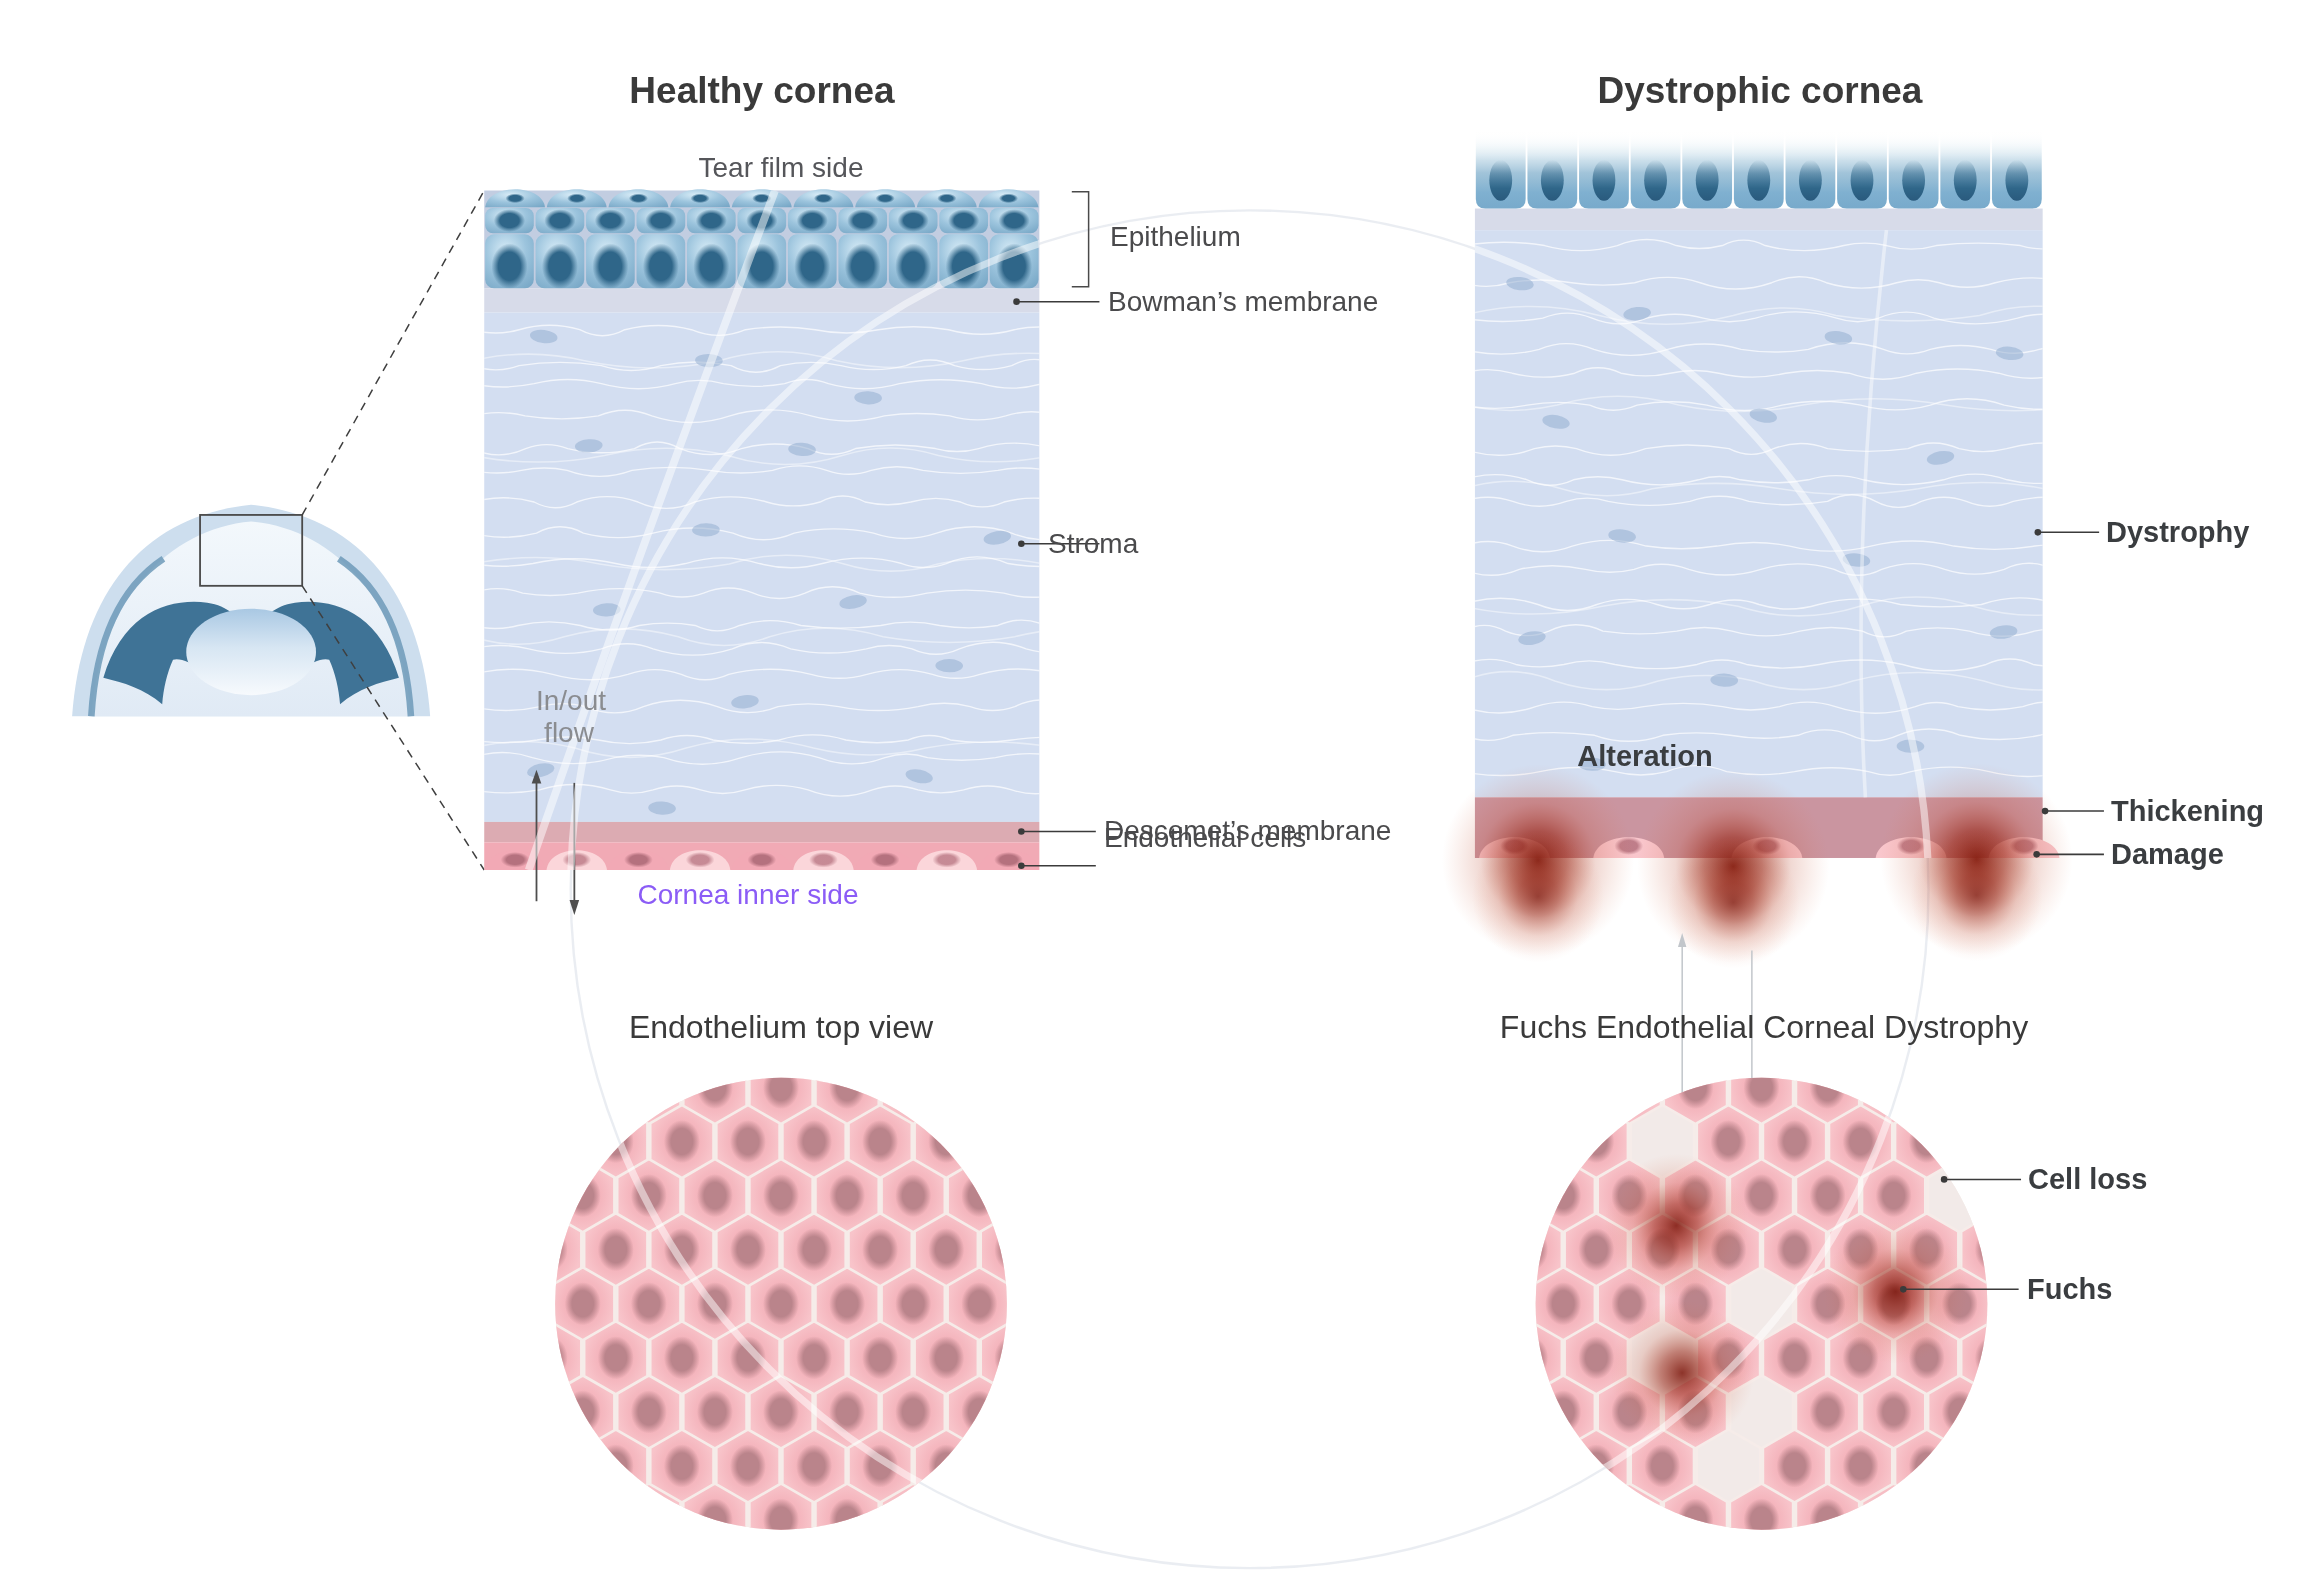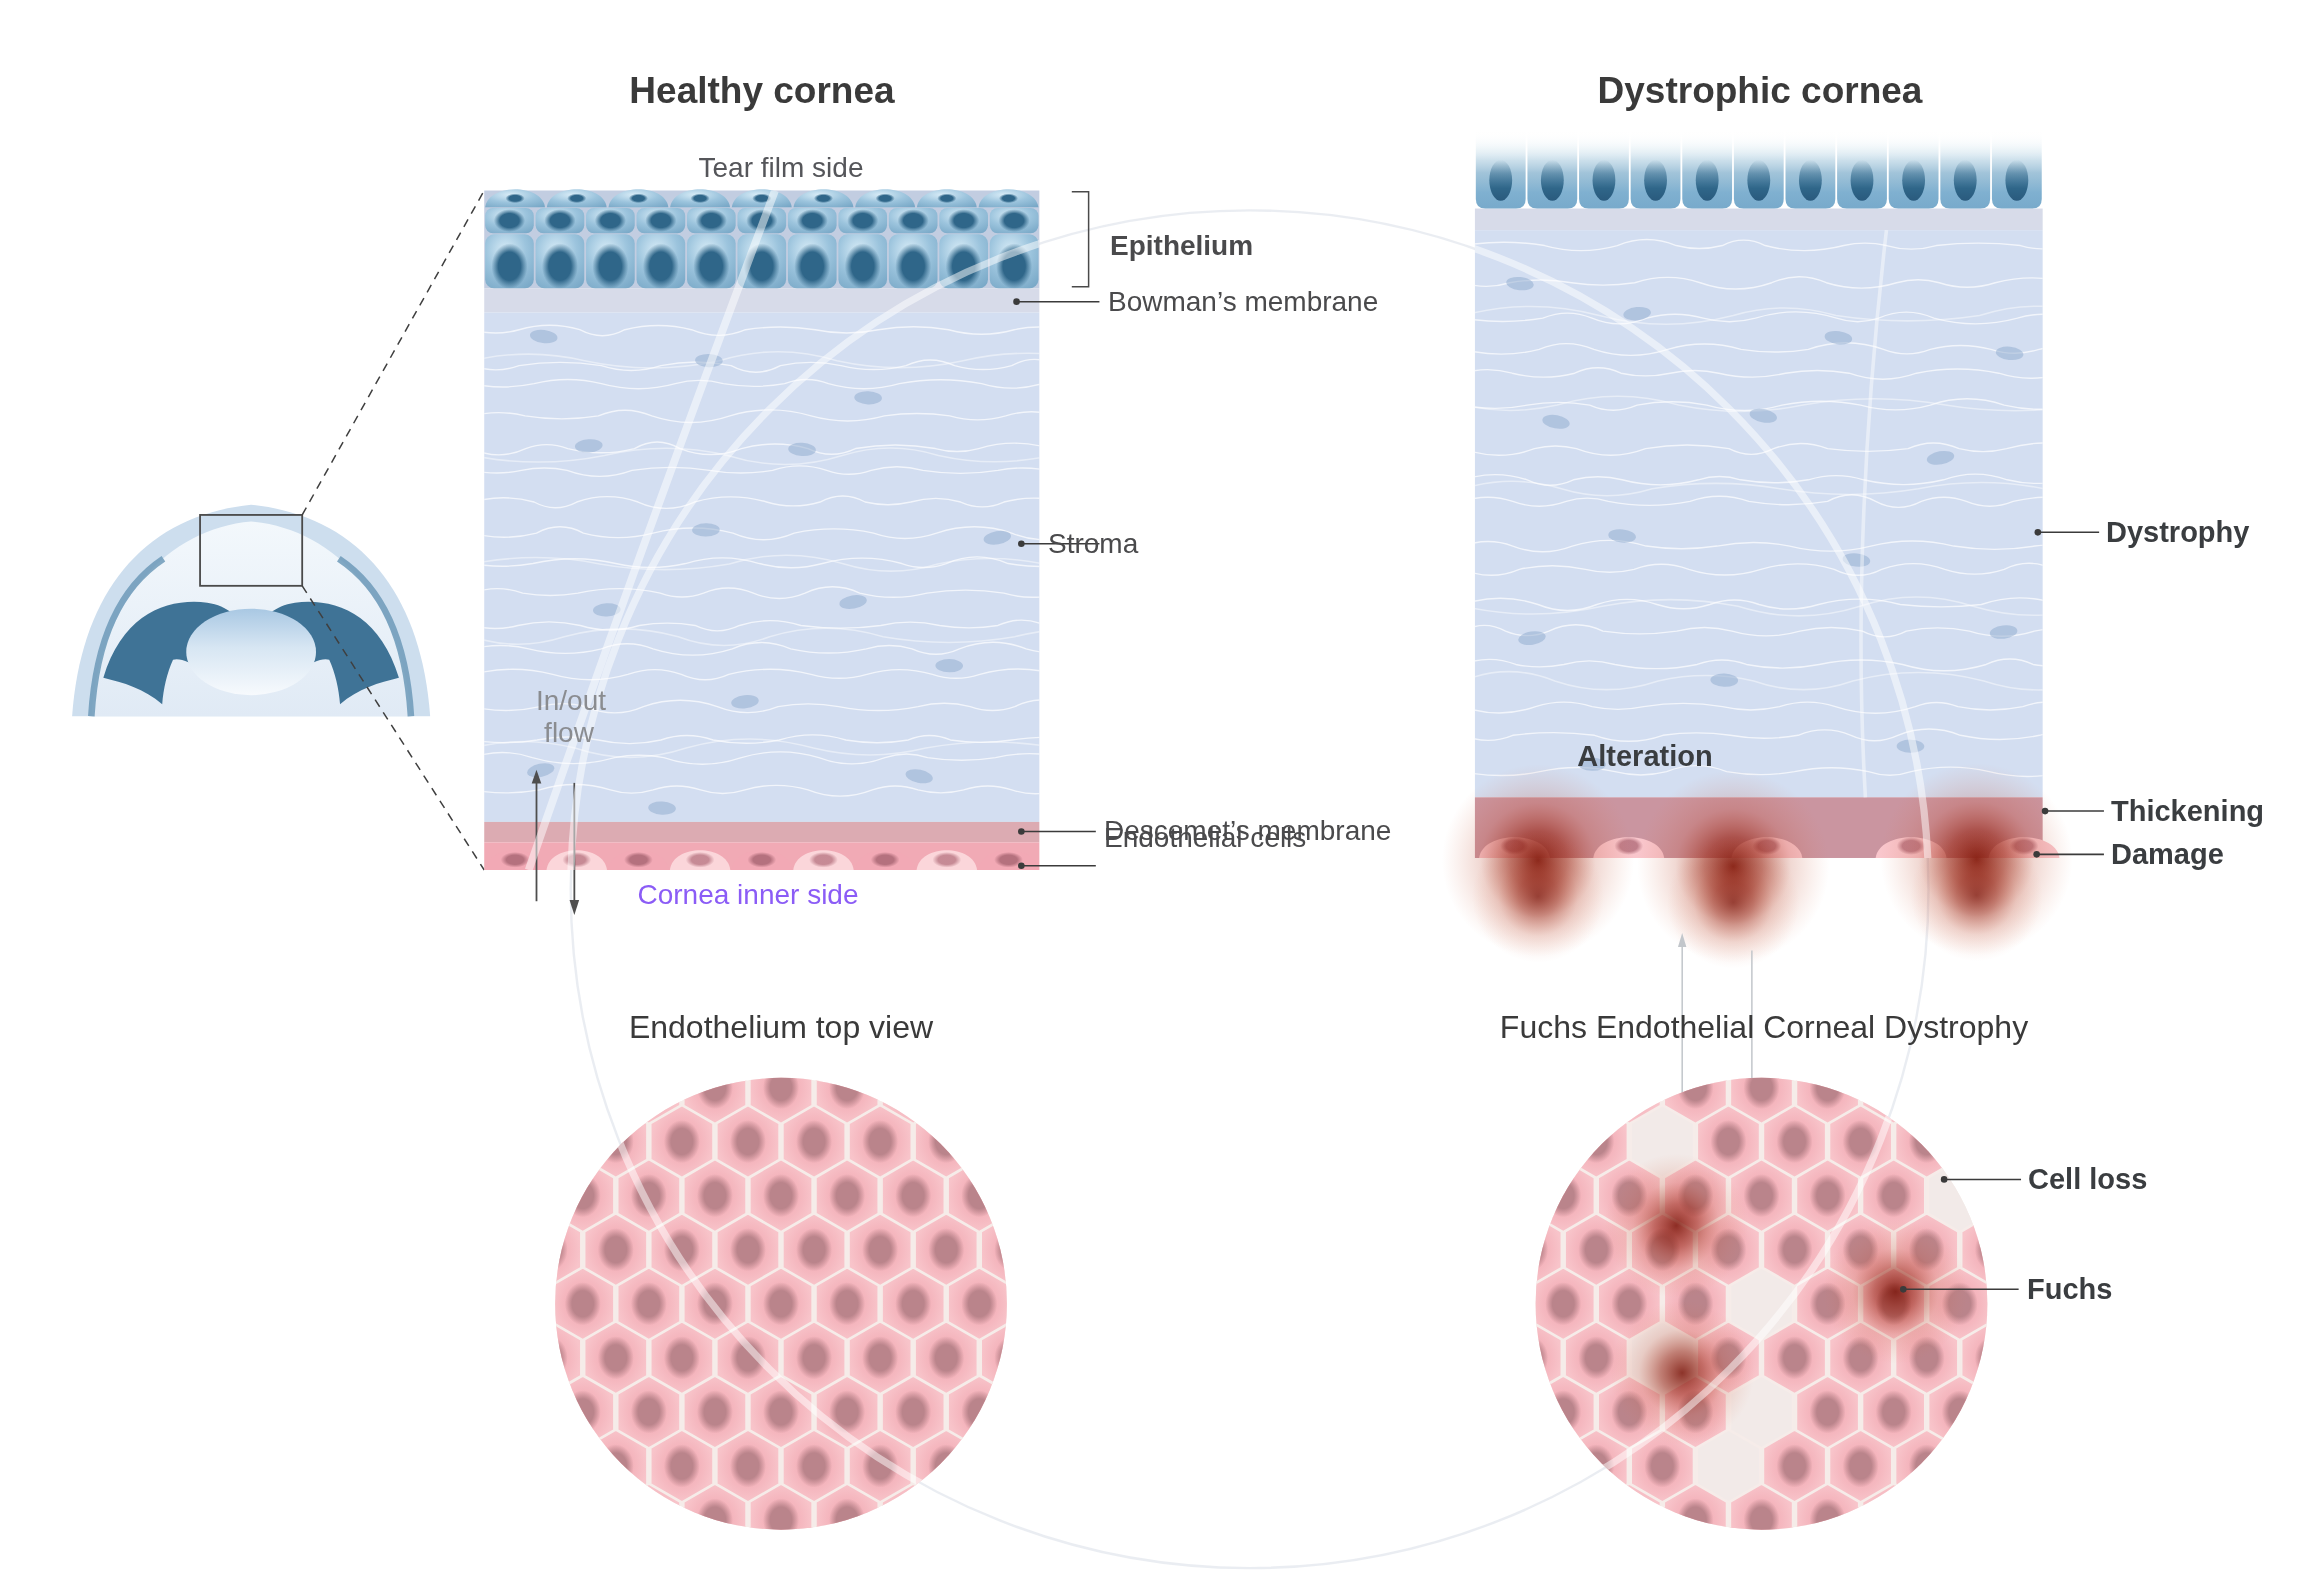--- a/index.html
+++ b/index.html
@@ -13,21 +13,21 @@
        font-size:28px;color:#4a4a4c;text-align:center;}
   .c{transform:translate(-50%,-50%);}
   .b{font-weight:bold;}
   .big{font-size:37px;color:#3a3a3a;}
   .mid{font-size:32px;color:#3a3a3a;}
   .bsm{font-size:29px;color:#3a3d40;font-weight:bold;}
   .gray{color:#8b5cf6;}
   #t-healthy{left:762px;top:91px;}
   #t-dys{left:1760px;top:91px;}
   #l-tear{left:781px;top:168px;color:#55565a;}
-  #l-epi{left:1110px;top:246px;font-weight:bold;}
+  #l-epi{left:1110px;top:237px;}
   #l-bow{left:1108px;top:302px;}
   #l-str{left:1048px;top:544px;}
   #l-in{left:571px;top:701px;color:#8a8c90;}
   #l-flow{left:569px;top:733px;color:#8a8c90;}
   #l-des{left:1104px;top:831px;}
   #l-end{left:1104px;top:838px;}
   #l-cis{left:748px;top:895px;}
   #l-alt{left:1645px;top:756px;}
   #l-swe{left:2106px;top:532px;}
   #l-thi{left:2111px;top:811px;}

